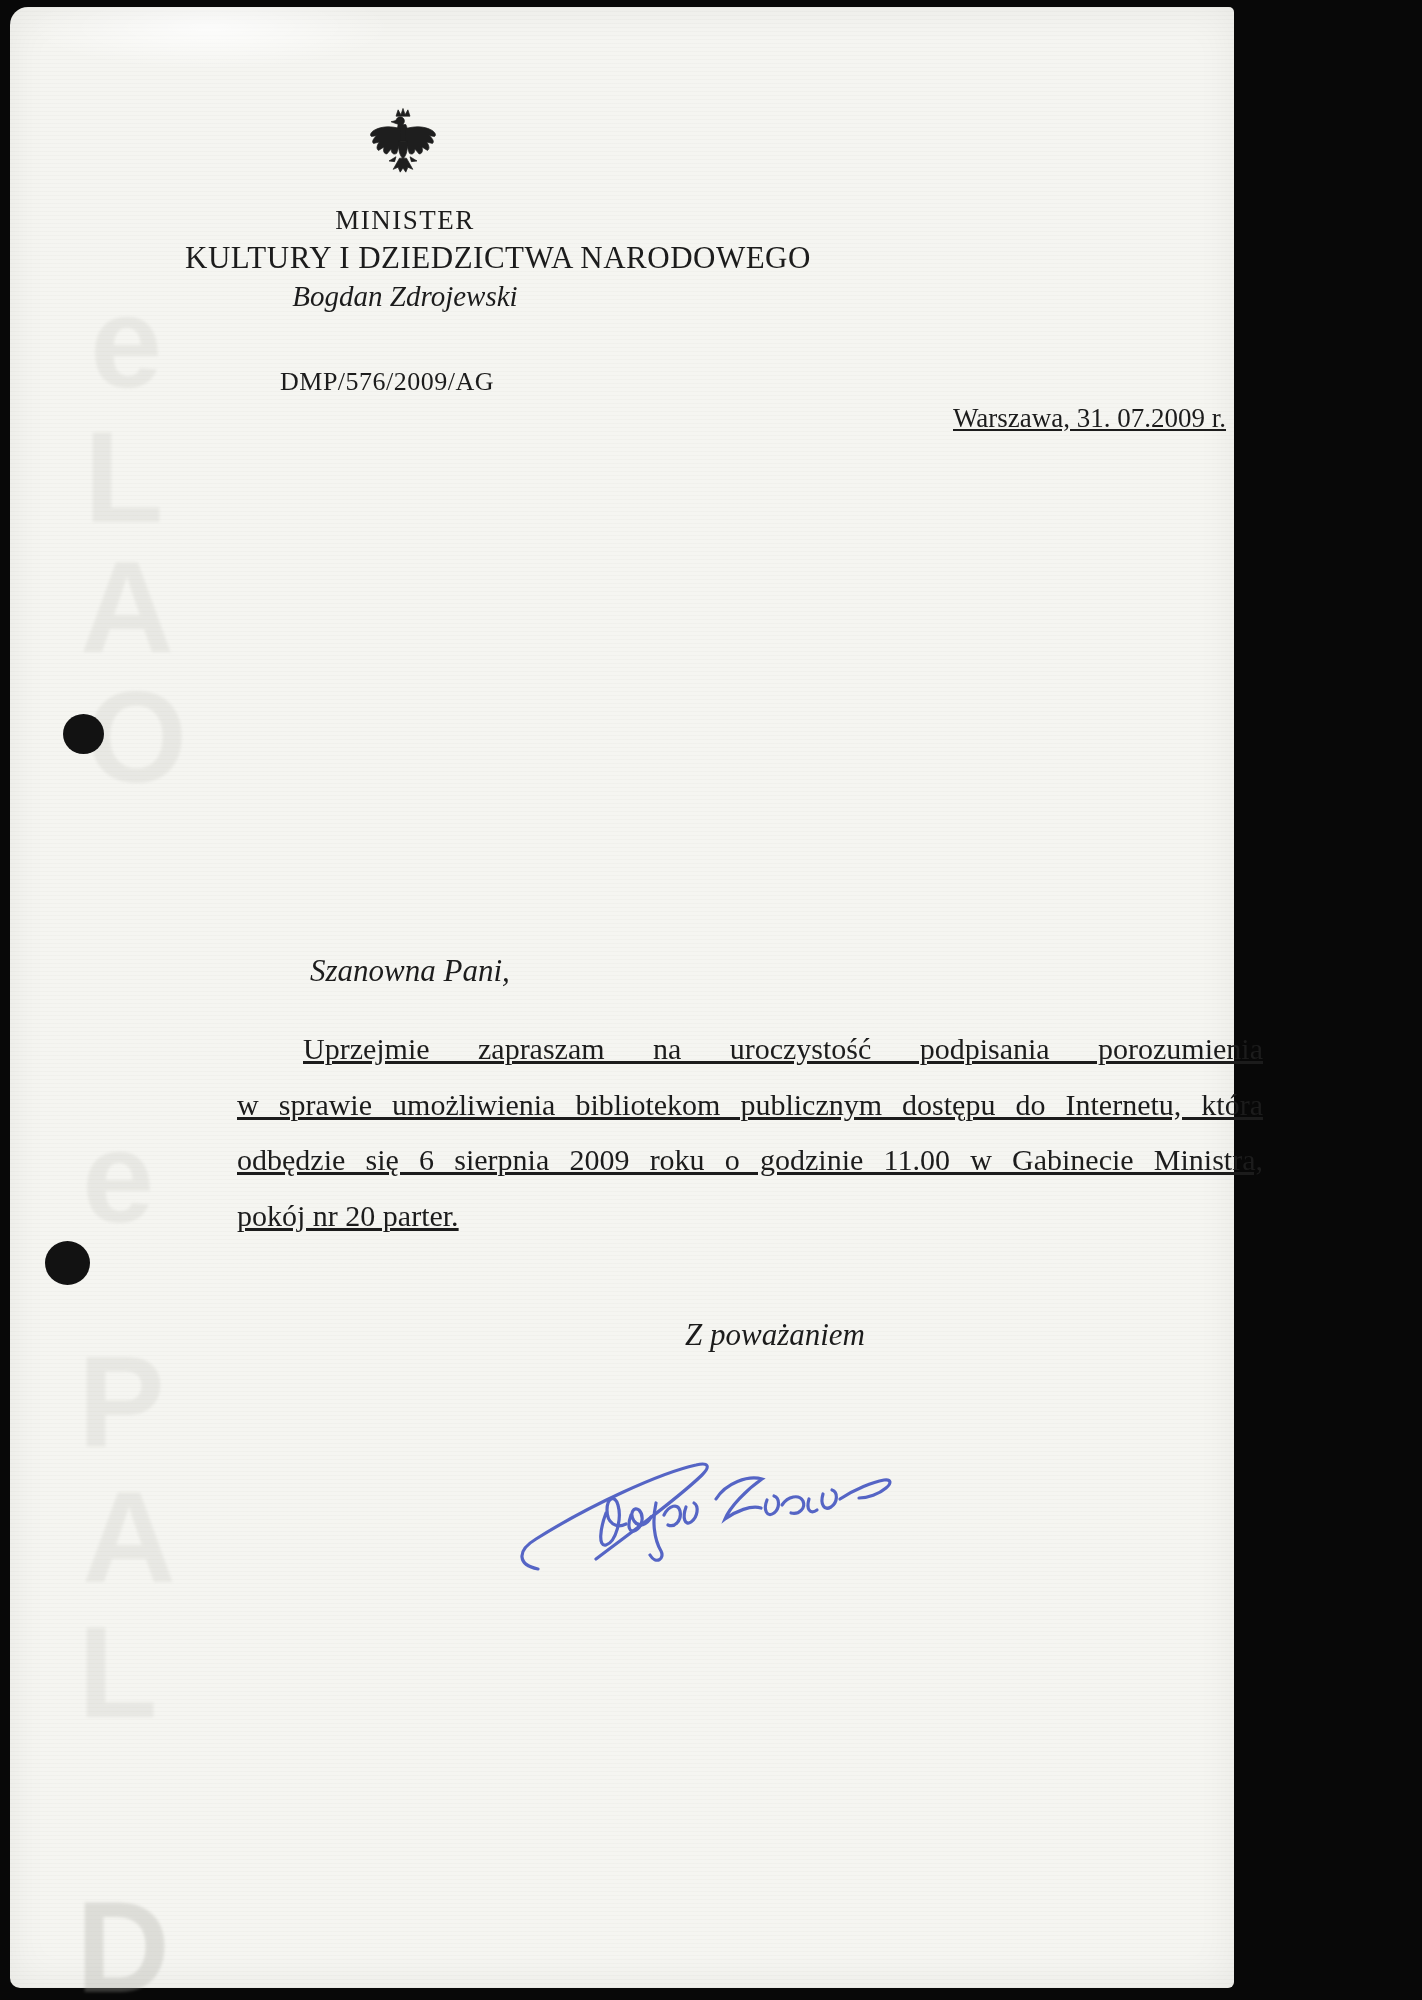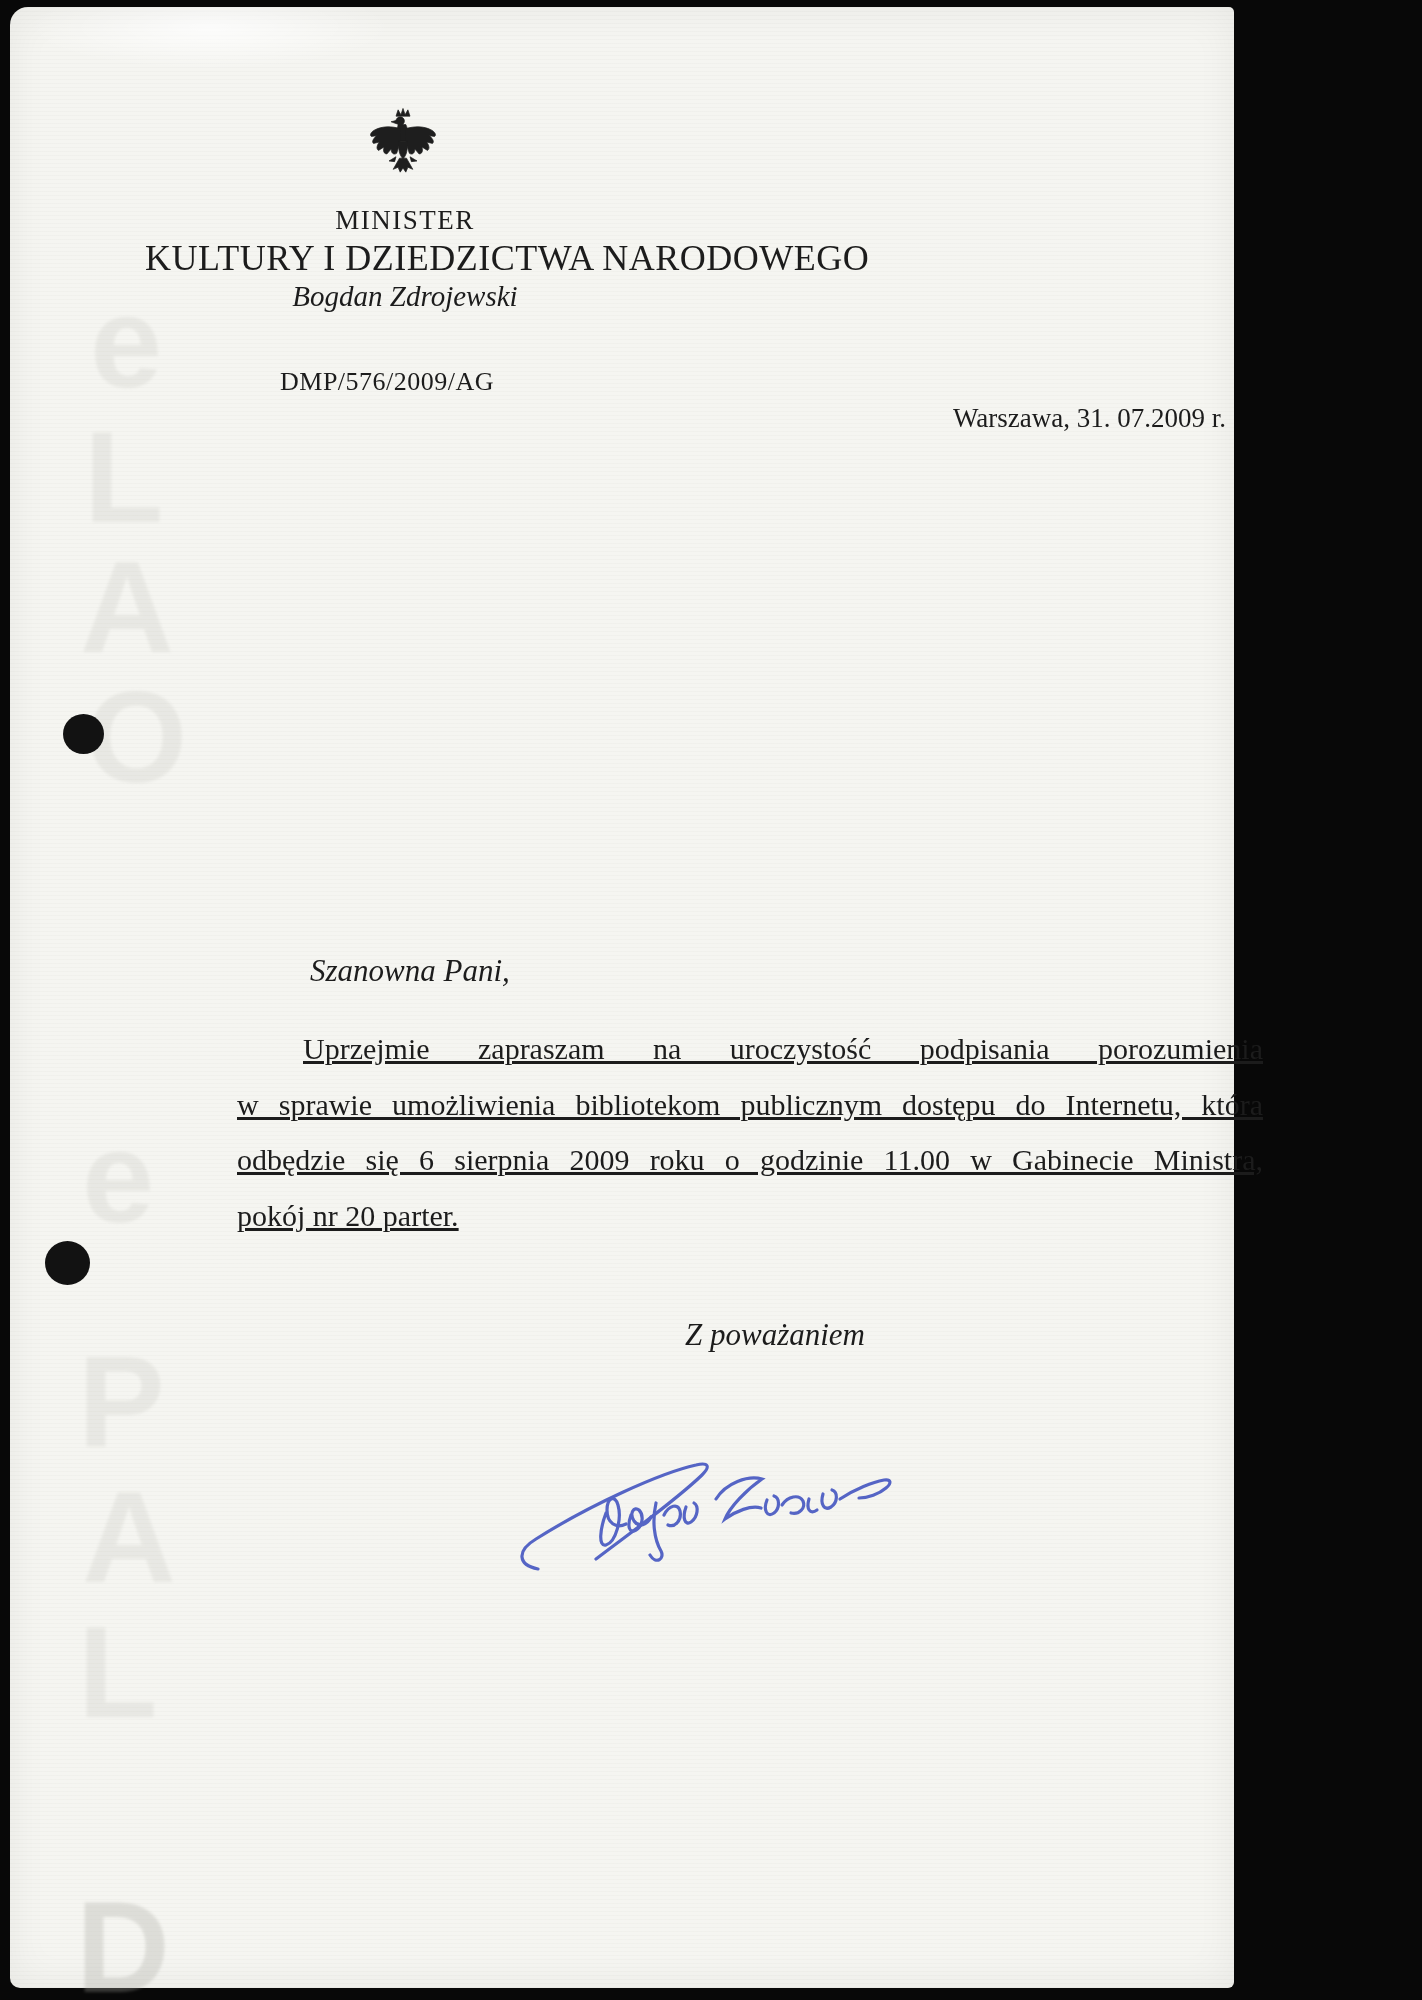--- a/index.html
+++ b/index.html
@@ -23,25 +23,25 @@
     border-radius:18px 5px 6px 10px;
     box-shadow:inset 0 0 40px rgba(0,0,0,.06);
   }
   
   .emblem{position:absolute;left:358px;top:96px;width:70px;height:90px;}
   .letterhead{
     position:absolute;left:135px;top:194px;width:520px;
     text-align:center;line-height:38px;
   }
   .lh-1{font-size:27px;letter-spacing:1.5px;}
-  .lh-2{font-size:36px;letter-spacing:.5px;white-space:nowrap;}
+  .lh-2{font-size:31px;letter-spacing:.5px;white-space:nowrap;margin-left:40px;}
   .lh-name{font-size:29px;font-style:italic;text-align:center;}
   
   .refnum{position:absolute;left:270px;top:360px;font-size:26px;letter-spacing:.5px;}
-  .dateline{position:absolute;left:943px;top:396px;font-size:27px;}
+  .dateline{position:absolute;left:943px;top:396px;font-size:27px;text-decoration:underline;}
   
   .recipient{position:absolute;left:670px;top:640px;font-size:29px;line-height:38.5px;}
   .recipient .name{font-weight:bold;letter-spacing:.3px;}
   
   .greeting{position:absolute;left:300px;top:946px;font-size:31px;font-style:italic;}
   .body-par{position:absolute;left:227px;top:1014px;width:1026px;font-size:30px;}
   .body-par .line{
     height:55.5px;line-height:55.5px;
     text-align:justify;text-align-last:justify;
     white-space:normal;

